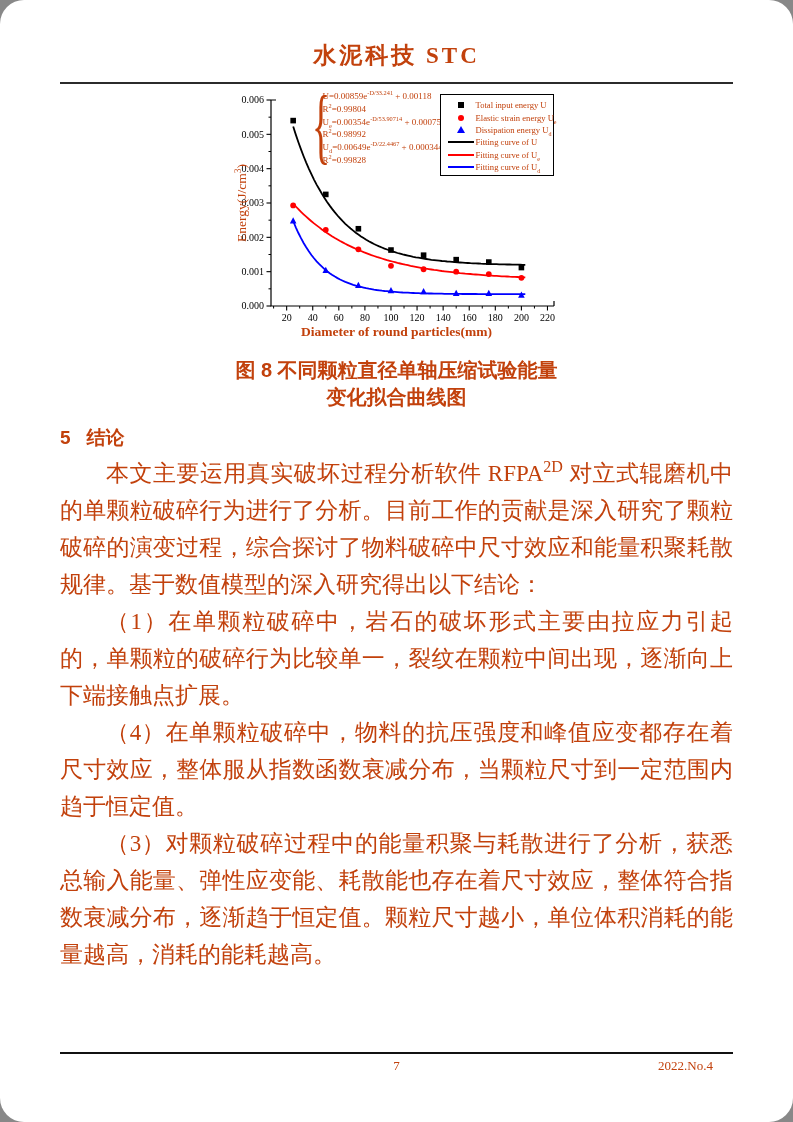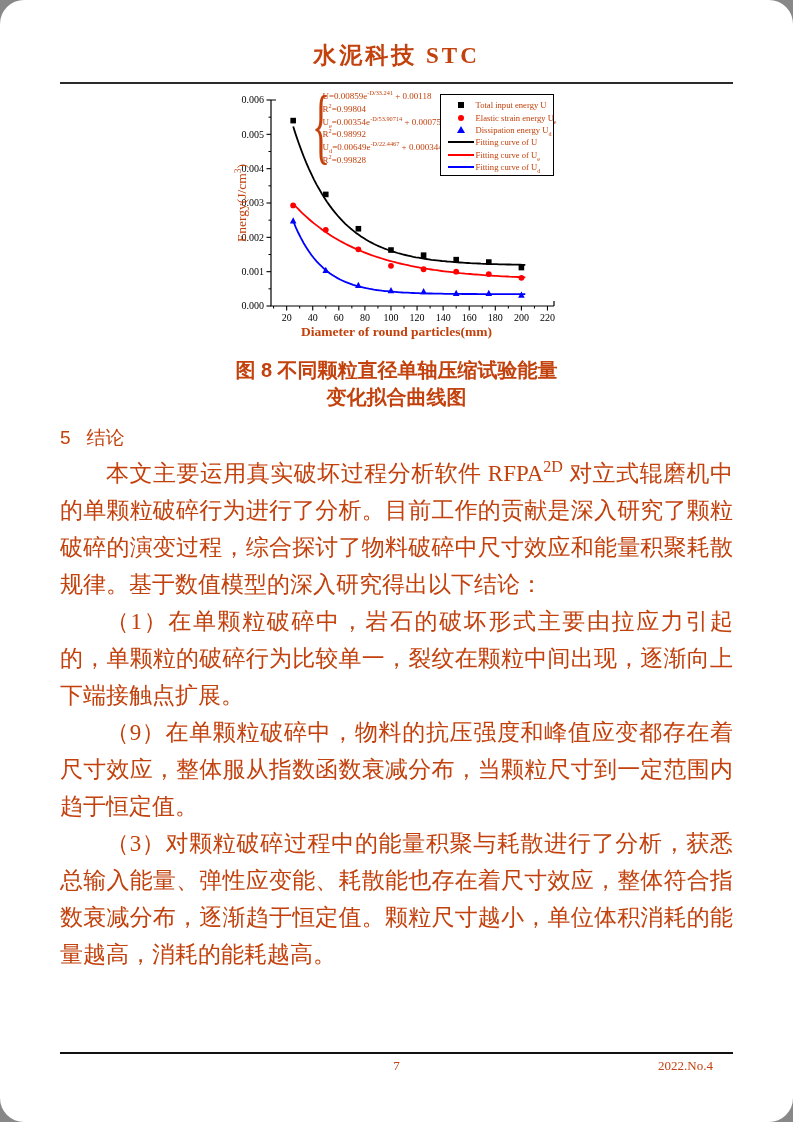--- a/index.html
+++ b/index.html
@@ -29,21 +29,21 @@
         border-bottom:7px solid #00f;}
   .m-line{width:26px;height:2px;background:#000;}
   .xaxislabel{position:absolute;left:0;top:235px;width:100%;text-align:center;font-size:13.5px;
         font-family:"Liberation Serif","DejaVu Serif",serif;font-weight:bold;}
   .yaxislabel{position:absolute;left:-44px;top:106px;width:110px;text-align:center;font-size:13.5px;
         transform:rotate(-90deg);transform-origin:center center;
         font-family:"Liberation Serif","DejaVu Serif",serif;}
   sup,sub{font-size:0.7em;line-height:0;}
   .caption{text-align:center;font-weight:bold;font-size:20px;margin-top:10px;
         font-family:"Liberation Sans","DejaVu Sans",sans-serif;}
-  .heading{font-size:19px;font-weight:normal;margin:14px 0 4px 0;
+  .heading{font-size:19px;font-weight:bold;margin:14px 0 4px 0;
         font-family:"Liberation Sans","DejaVu Sans",sans-serif;}
   .heading .hnum{margin-right:16px;}
   .body p{margin:0;font-size:23px;line-height:37px;text-align:justify;text-indent:2em;}
   .footer{position:absolute;left:60px;right:60px;top:1052px;}
   .footer-rule{border:none;border-top:2.5px solid #111;margin:0;}
   .footer-row{position:relative;height:20px;margin-top:4px;font-size:13px;}
   .pagenum{position:absolute;left:0;right:0;text-align:center;}
   .issue{position:absolute;right:20px;top:0;}
 </style>
 </head>
@@ -191,21 +191,21 @@
           <div class="yaxislabel"><span>Energy(J/cm</span><sup>3</sup><span>)</span></div>
         </div>
       <figcaption class="caption">图 8 不同颗粒直径单轴压缩试验能量变化拟合曲线图</figcaption>
     </figure>
 
     <h2 class="heading"><span class="hnum">5</span><span>结论</span></h2>
 
     <div class="body">
       <p><span>本文主要运用真实破坏过程分析软件 RFPA</span><sup>2D</sup><span> 对立式辊磨机中的单颗粒破碎行为进行了分析。目前工作的贡献是深入研究了颗粒破碎的演变过程，综合探讨了物料破碎中尺寸效应和能量积聚耗散规律。基于数值模型的深入研究得出以下结论：</span></p>
       <p>（1）在单颗粒破碎中，岩石的破坏形式主要由拉应力引起的，单颗粒的破碎行为比较单一，裂纹在颗粒中间出现，逐渐向上下端接触点扩展。</p>
-      <p>（9）在单颗粒破碎中，物料的抗压强度和峰值应变都存在着尺寸效应，整体服从指数函数衰减分布，当颗粒尺寸到一定范围内趋于恒定值。</p>
+      <p>（4）在单颗粒破碎中，物料的抗压强度和峰值应变都存在着尺寸效应，整体服从指数函数衰减分布，当颗粒尺寸到一定范围内趋于恒定值。</p>
       <p>（3）对颗粒破碎过程中的能量积聚与耗散进行了分析，获悉总输入能量、弹性应变能、耗散能也存在着尺寸效应，整体符合指数衰减分布，逐渐趋于恒定值。颗粒尺寸越小，单位体积消耗的能量越高，消耗的能耗越高。</p>
     </div>
   </div>
 
   <div class="footer">
     <hr class="footer-rule">
     <div class="footer-row">
       <span class="pagenum">7</span>
       <span class="issue">2022.No.4</span>
     </div>

